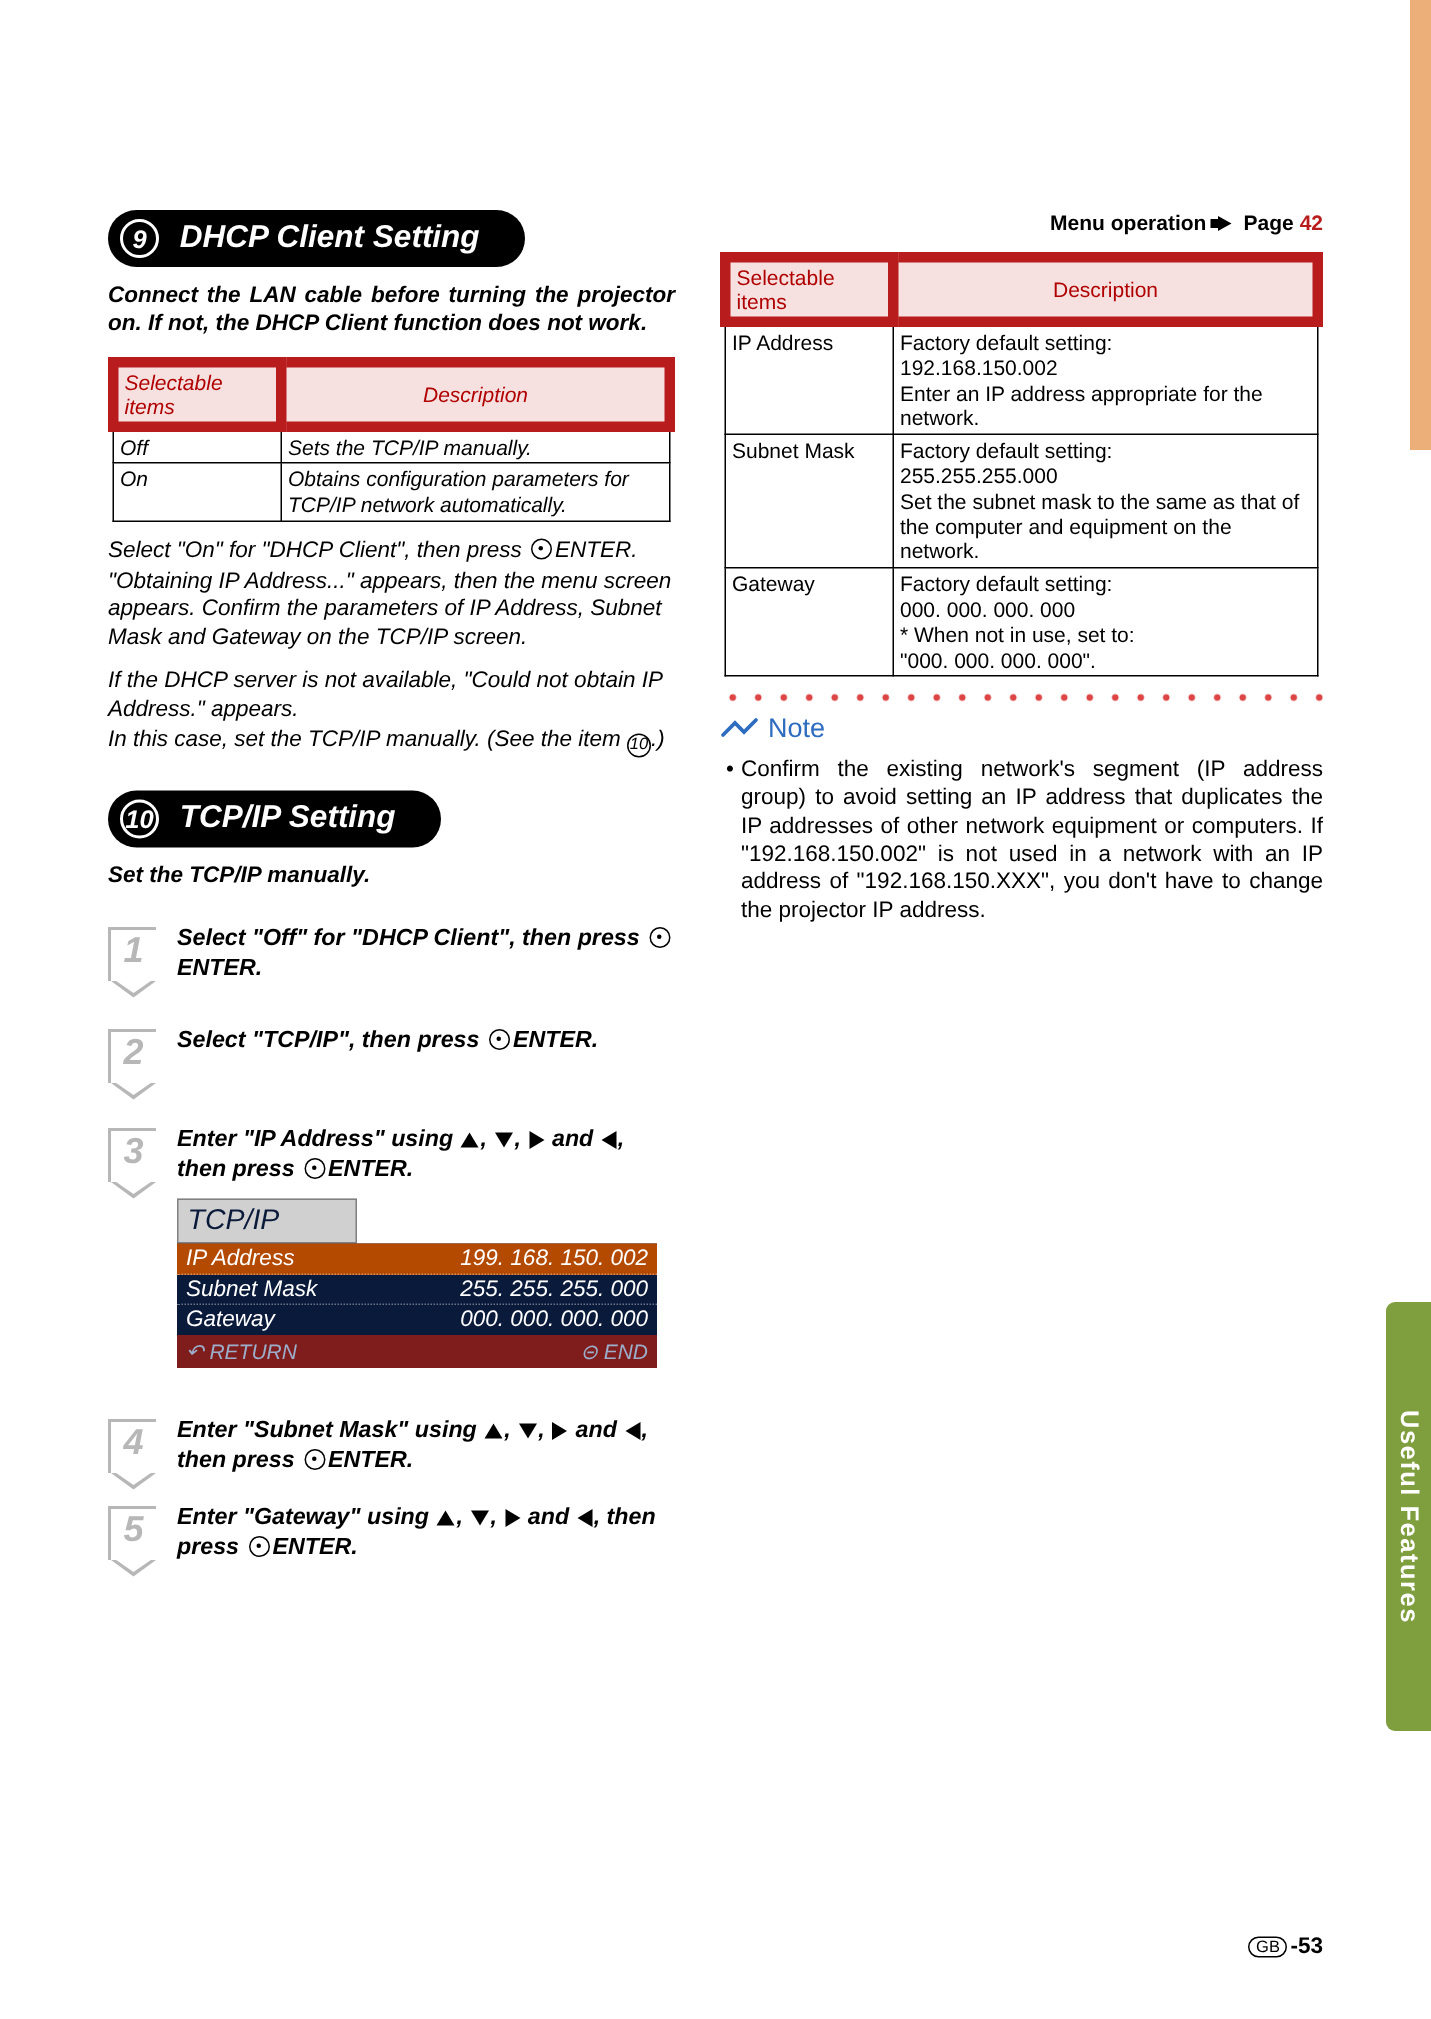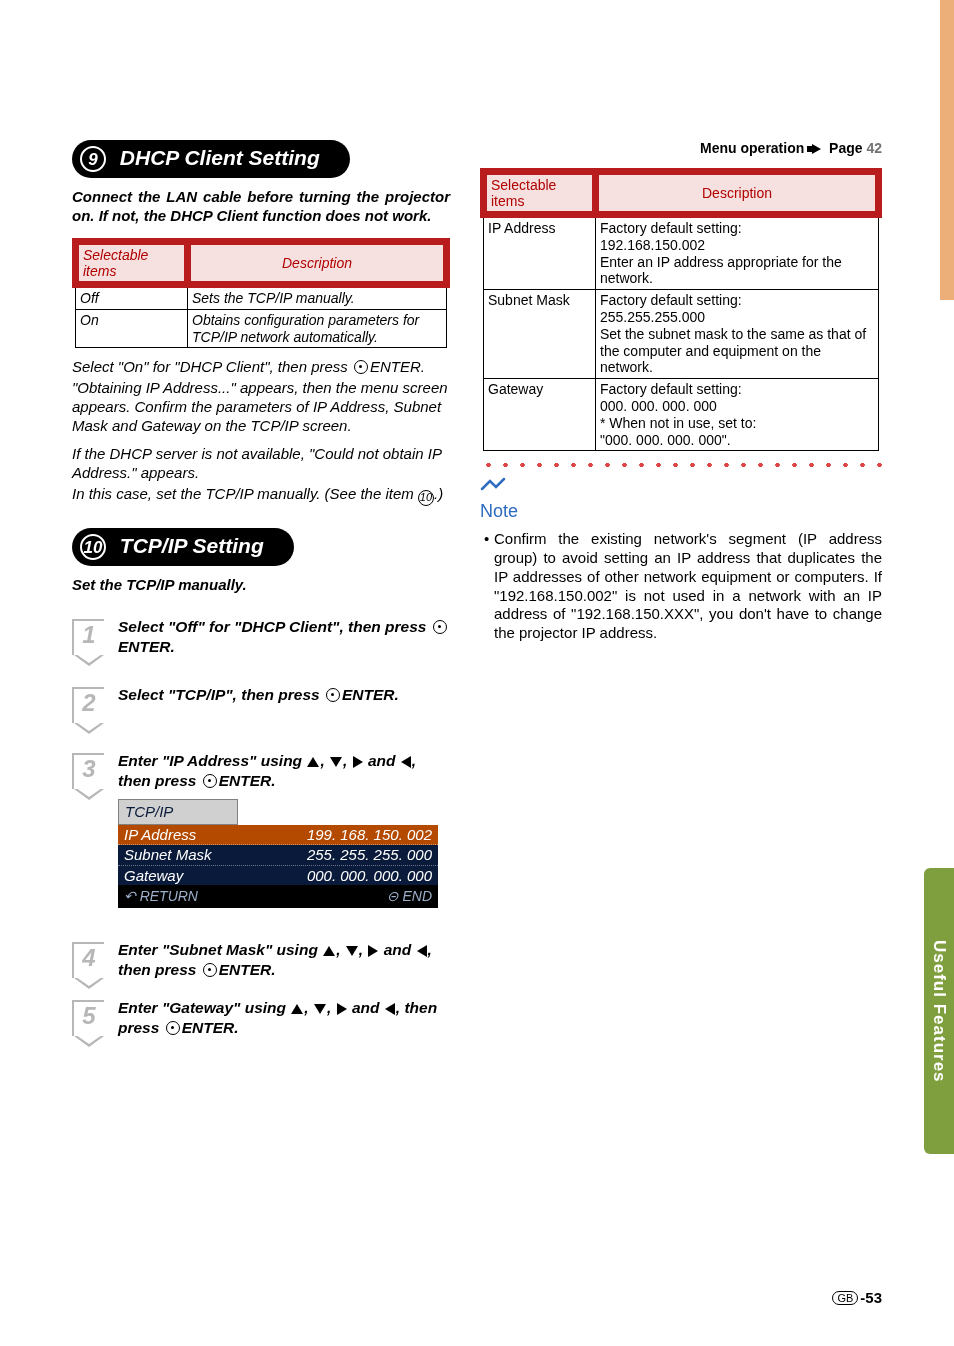--- a/index.html
+++ b/index.html
@@ -23,21 +23,21 @@
   }
   .col-left { flex: 0 0 378px; font-style: italic; }
   .col-right { flex: 1; }
 
   .menu-op {
     text-align: right;
     font-size: 14px;
     margin-bottom: 12px;
   }
   .menu-op b { font-weight: bold; }
-  .menu-op .pagelink { color: #737373; font-weight: bold; }
+  .menu-op .pagelink { color: #b91c1c; font-weight: bold; }
 
   .pill {
     background: #000;
     color: #fff;
     border-radius: 22px;
     padding: 6px 30px 6px 8px;
     font-size: 21px;
     font-weight: bold;
     display: inline-block;
     margin-bottom: 10px;
@@ -167,49 +167,48 @@
   .tri.left { border-top:6px solid transparent;border-bottom:6px solid transparent;border-right:10px solid #000;}
   .tri.right { border-top:6px solid transparent;border-bottom:6px solid transparent;border-left:10px solid #000;}
 
   .tcpip-shot{
     margin: 8px 0 0 0;
     width: 320px;
   }
   .tcpip-shot .tophdr{
     background:#d0d0d0;color:#0a1a3a;
     border:1px solid #808080;
-    padding:2px 6px;font-size:15px;
+    padding:2px 6px;font-size:19px;
     width:120px;
   }
   .tcpip-shot .grid{
     background:#0a1a3a;color:#fff;
     font-size:15px;
   }
   .tcpip-shot .grid .row{
     display:flex;justify-content:space-between;
     padding:0 6px;
   }
   .tcpip-shot .grid .row.sep{ border-bottom:1px dotted rgba(255,255,255,.4);}
   .tcpip-shot .grid .row.hl{ background:#b34a00;}
   .tcpip-shot .footer{
     display:flex;justify-content:space-between;
-    background:#000000;color:#9caeca;
+    background:#7f1d1d;color:#9caeca;
     padding:2px 6px;font-size:14px;
   }
 
   .dotline{
     height: 8px;
     margin: 10px 0 6px 0;
     background: radial-gradient(circle, #d44 2px, transparent 2.5px) repeat-x;
     background-size: 17px 8px;
   }
   .note-head{
-    display:flex;align-items:flex-start;gap:6px;
+    display:flex;align-items:center;gap:6px;
     margin-bottom:8px;
-    flex-direction:column;
   }
   .note-head .label{ color:#2e6cc0; font-size:18px;}
   .bullets{ padding-left:4px; }
   .bullets li{
     list-style:none;
     text-align:justify;
     font-size:15px;
     line-height:1.25;
     margin-bottom:8px;
     position:relative;

